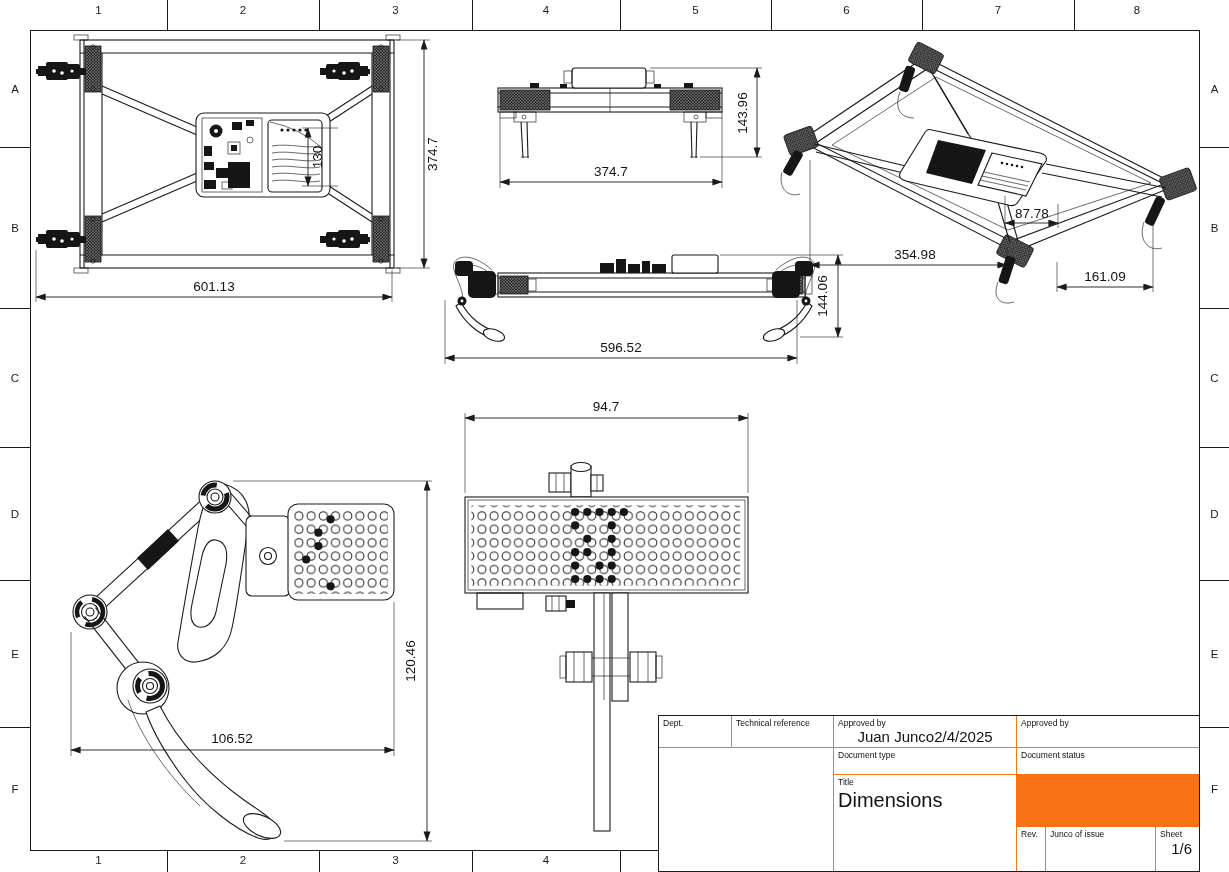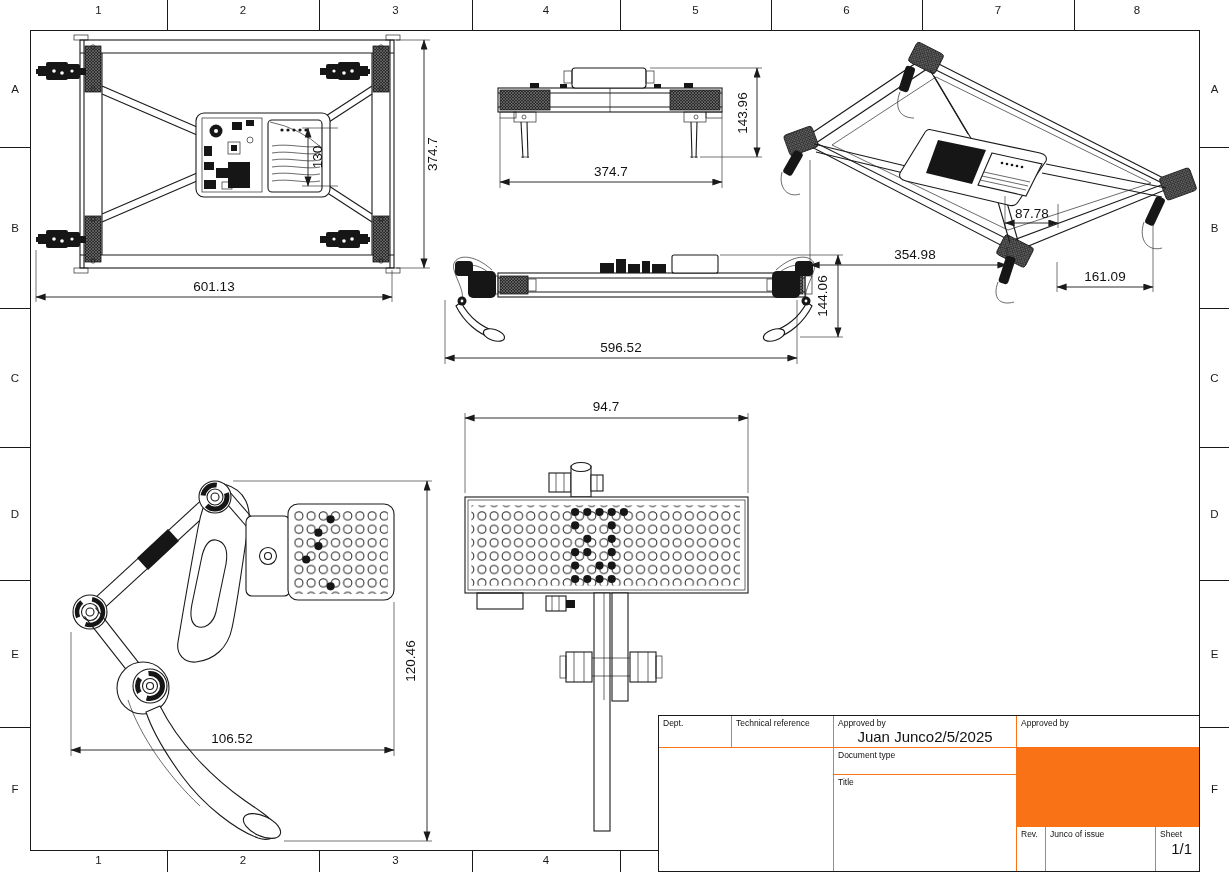--- a/index.html
+++ b/index.html
@@ -464,38 +464,42 @@
     <div class="tb-cell c-dept">
       <div class="tb-label">Dept.</div>
     </div>
     <div class="tb-cell c-tref">
       <div class="tb-label">Technical reference</div>
     </div>
     <div class="tb-cell c-created">
       <div class="tb-label">Approved by</div>
       <div class="tb-valrow">
         <span>Juan Junco</span>
-        <span>2/5/2025</span>
+        <span>2/4/2025</span>
       </div>
     </div>
     <div class="tb-cell c-approved">
       <div class="tb-label">Approved by</div>
     </div>
     <div class="tb-cell c-empty"></div>
     <div class="tb-cell c-doctype">
       <div class="tb-label">Document type</div>
     </div>
+    <div class="tb-cell c-docstatus">
+      <div class="tb-label">Document status</div>
+    </div>
     <div class="tb-cell c-title">
       <div class="tb-label">Title</div>
+      <div class="tb-title-val">Dimensions</div>
     </div>
     <div class="tb-cell c-rev">
       <div class="tb-label">Rev.</div>
     </div>
     <div class="tb-cell c-doi">
       <div class="tb-label">Junco of issue</div>
     </div>
     <div class="tb-cell c-sheetno">
       <div class="tb-label">Sheet</div>
-      <div class="tb-sheet-val">1/1</div>
+      <div class="tb-sheet-val">1/6</div>
     </div>
   </div>
 
 </div>
 
 </body></html>

